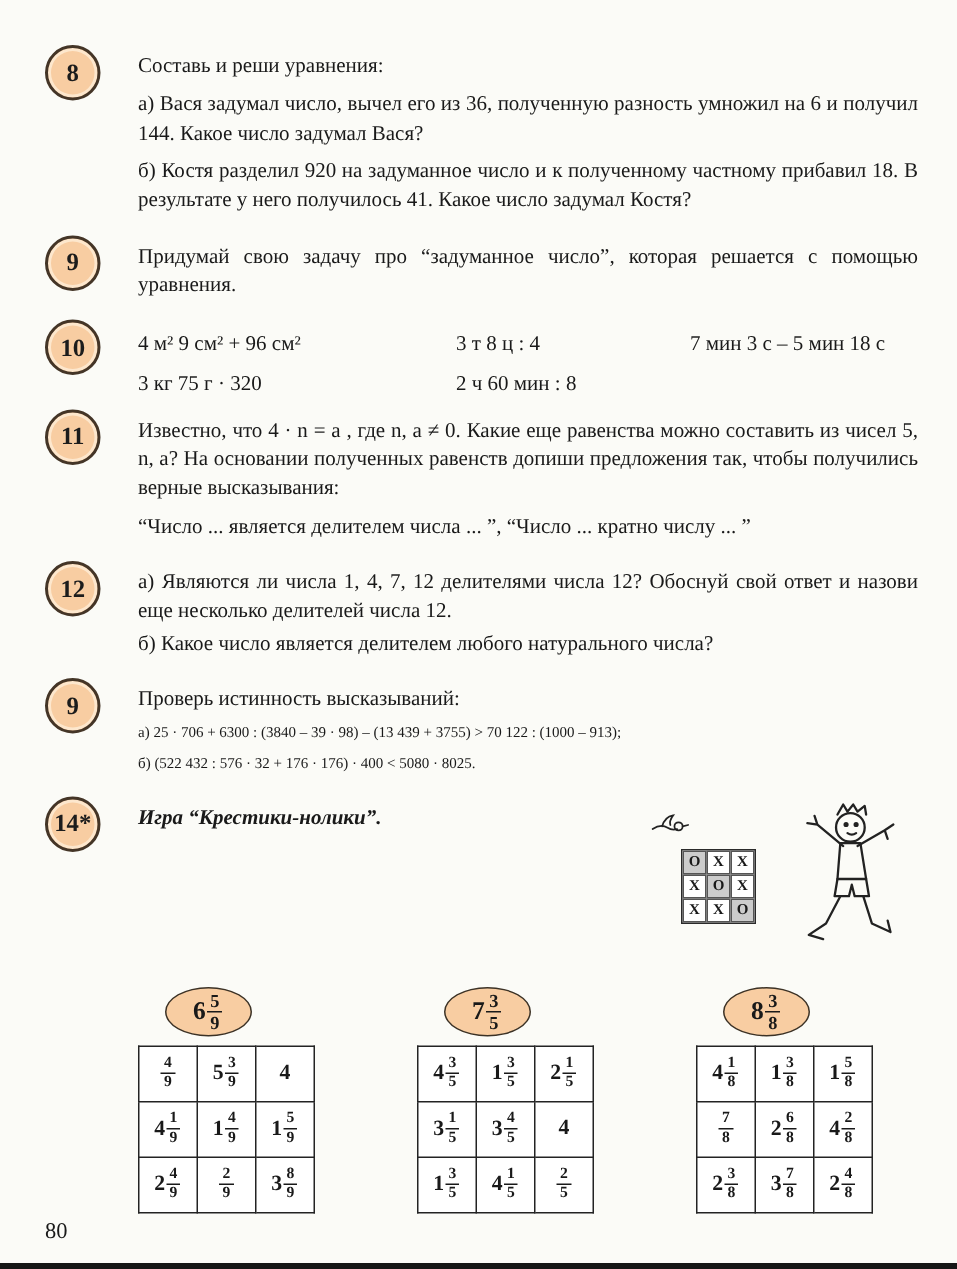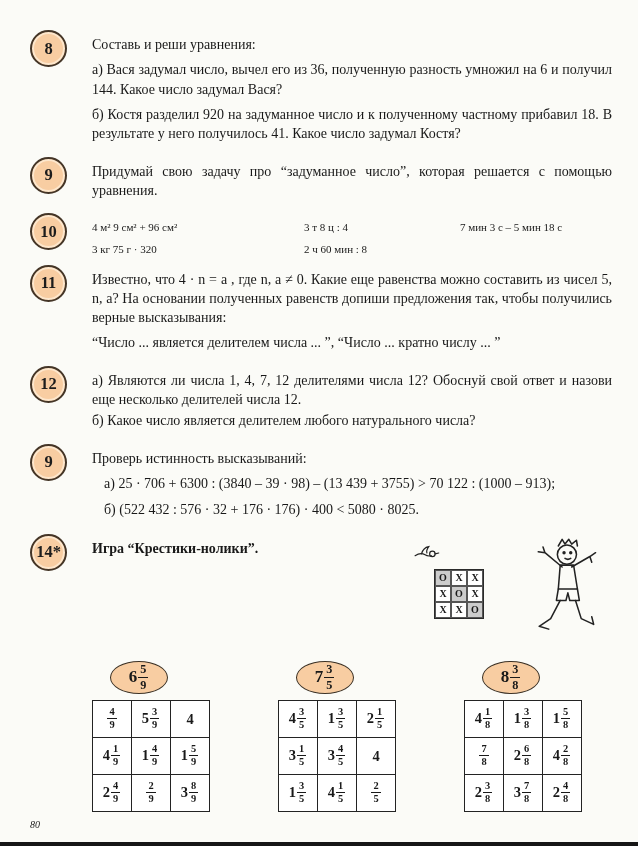--- a/index.html
+++ b/index.html
@@ -10,26 +10,26 @@
   .badge-col{flex:0 0 62px;width:62px;}
   .badge{width:37px;height:37px;border-radius:50%;background:#f8cda2;border:2px solid #443527;
          box-shadow:inset 0 0 0 2px #fde7cd;display:flex;align-items:center;justify-content:center;
          font-weight:bold;font-size:16.5px;color:#1c1c1c;}
   .content{flex:1;padding-top:5px;text-align:justify;font-size:14px;line-height:1.38;}
   .content p{margin-bottom:6px;}
   .title{margin-bottom:6px;}
   .bold{font-weight:bold;}
   
   .expr-grid{display:grid;grid-template-columns:208px 152px 1fr;column-gap:4px;row-gap:7px;margin-top:2px;}
-  .expr{white-space:nowrap;font-size:11px;}
-  
-  .mline{white-space:nowrap;font-size:14px;margin-bottom:7px;margin-left:12px;}
+  .expr{white-space:nowrap;font-size:14px;}
+  
+  .mline{white-space:nowrap;font-size:10px;margin-bottom:7px;}
   
   .p14-row{display:flex;}
-  .p14-text{width:318px;margin-right:0;}
+  .p14-text{width:318px;margin-right:20px;font-style:italic;}
   .art{position:relative;flex:1;height:112px;}
   .bird{position:absolute;left:2px;top:4px;}
   .demo-grid{position:absolute;left:24px;top:30px;display:grid;grid-template-columns:repeat(3,16px);
              border:1.5px solid #2a2a2a;background:#fff;width:fit-content;}
   .tcell{width:16px;height:16px;border:0.5px solid #555;display:flex;align-items:center;justify-content:center;
          font-size:10px;font-weight:bold;font-family:"Liberation Serif",serif;}
   .tcell.win{background:#cccccc;}
   .boy{position:absolute;right:4px;top:-2px;}
   
   .ftables{margin:10px 0 0 62px;padding-right:30px;display:flex;justify-content:space-between;}
@@ -38,21 +38,21 @@
         background:#f8cda2;display:flex;align-items:center;justify-content:center;font-weight:bold;font-size:17px;
         margin:0 0 6px 18px;}
   .ftable{border-collapse:collapse;background:#fff;}
   .ftable td{width:39px;height:37px;border:1.3px solid #232323;text-align:center;font-weight:bold;font-size:14.5px;padding:0 2px;}
   
   .fr{display:inline-flex;flex-direction:column;align-items:center;vertical-align:middle;line-height:1;
       margin:0 1px;font-size:0.72em;font-weight:bold;}
   .fn{border-bottom:1px solid #191919;padding:0 2px 1px;}
   .fd{padding-top:1px;}
   .wh{vertical-align:middle;}
-  .page-number{position:absolute;left:30px;bottom:12px;font-size:10px;font-style:italic;}
+  .page-number{position:absolute;left:30px;bottom:12px;font-size:15px;}
 </style>
 </head>
 <body>
 
 <div class="page">
 
   <section class="problem">
     <div class="badge-col">
       <div class="badge">8</div>
     </div>

